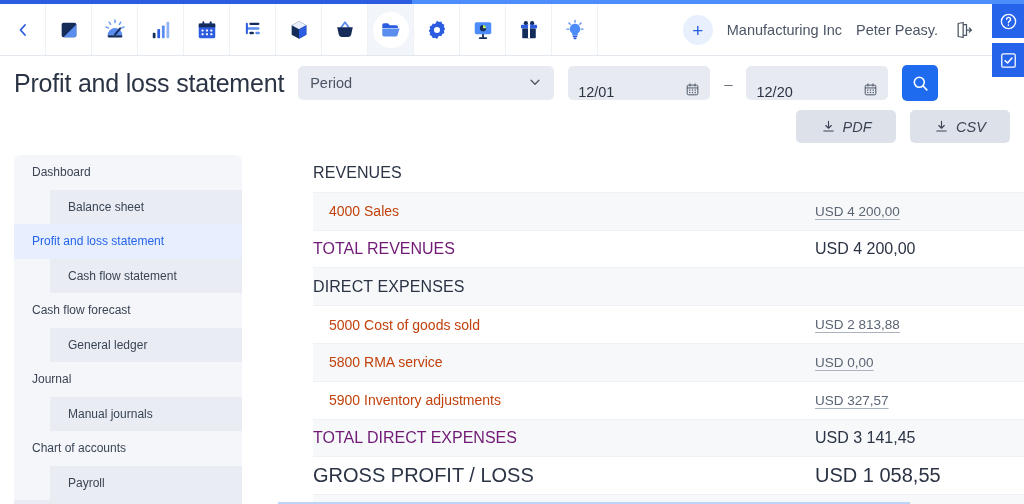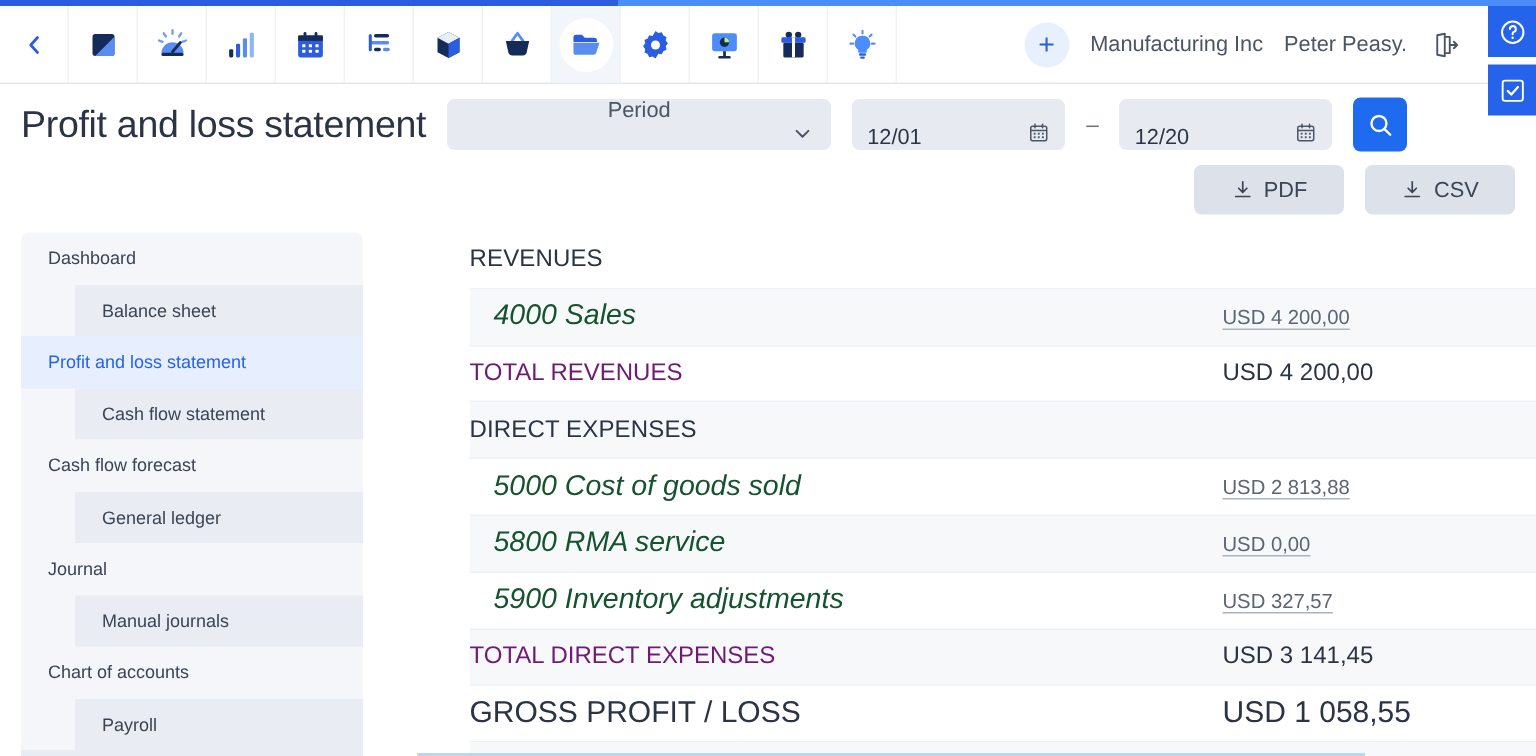--- a/index.html
+++ b/index.html
@@ -62,39 +62,39 @@
     position: absolute; top: 57px; left: 0; width: 1024px; height: 52px;
     display: flex; align-items: center; padding-left: 14px; gap: 14px;
   }
   .page-title {
     font-size: 25px; font-weight: 400; color: #2b3445; white-space: nowrap;
     letter-spacing: -0.2px;
   }
   .period-select {
     width: 256px; height: 34px; background: #e7eaf0; border-radius: 5px;
     display: flex; align-items: center; padding: 0 12px; cursor: pointer;
-    font-size: 14.5px; color: #4b5565; flex-direction: column;
+    font-size: 14.5px; color: #4b5565;
   }
   .period-select .chev { margin-left: auto; }
   .date-field {
     width: 142px; height: 34px; background: #e7eaf0; border-radius: 5px;
     display: flex; align-items: flex-end; padding: 0 10px; cursor: pointer;
     font-size: 14.5px; color: #2b3445;
   }
   .date-field .cal { margin-left: auto; }
   .dash { color: #6b7280; font-size: 15px; }
   .search-btn {
     width: 36px; height: 36px; background: #1e6bf0; border-radius: 5px;
     display: flex; align-items: center; justify-content: center; cursor: pointer;
   }
 
   
   .export-row {
     position: absolute; top: 110px; right: 14px;
-    display: flex; gap: 14px; align-items: center;
+    display: flex; gap: 14px; align-items: center; font-style: italic;
   }
   .export-btn {
     min-width: 100px; height: 33px; background: #dde2ea; border-radius: 5px;
     display: flex; align-items: center; justify-content: center; gap: 7px;
     font-size: 14.5px; color: #3b4454; cursor: pointer; padding: 0 16px;
   }
 
   
   .sidebar {
     position: absolute; top: 155px; left: 14px; width: 228px; height: 349px;
@@ -116,21 +116,21 @@
   .row {
     height: 37.8px; display: flex; align-items: center;
     border-bottom: 1px solid #eef1f5;
   }
   .row.shade { background: #f6f8fa; }
   .row .label { flex: 1; font-size: 15px; color: #2b3445; }
   .row .amount { width: 230px; font-size: 15px; color: #2b3445; }
 
   .row.section .label { font-size: 16px; font-weight: 400; letter-spacing: 0.1px; }
   .row.detail { height: 37.8px; }
-  .row.detail .label { padding-left: 16px; font-size: 19px; color: #14532d; font-style: italic; }
+  .row.detail .label { padding-left: 16px; font-size: 14px; color: #c2410c; }
   .row.detail .amount {
     font-size: 13.5px; color: #5b6574;
     text-decoration: underline; text-underline-offset: 3px;
     text-decoration-color: #aab3c0; cursor: pointer;
   }
   .row.total .label { font-size: 16px; color: #701a75; }
   .row.total .amount { font-size: 16px; color: #2b3445; }
   .row.grand .label, .row.grand .amount { font-size: 20px; color: #2b3445; }
 
   .partial-row { height: 18px; background: #f6f8fa; border-bottom: 1px solid #eef1f5; }

